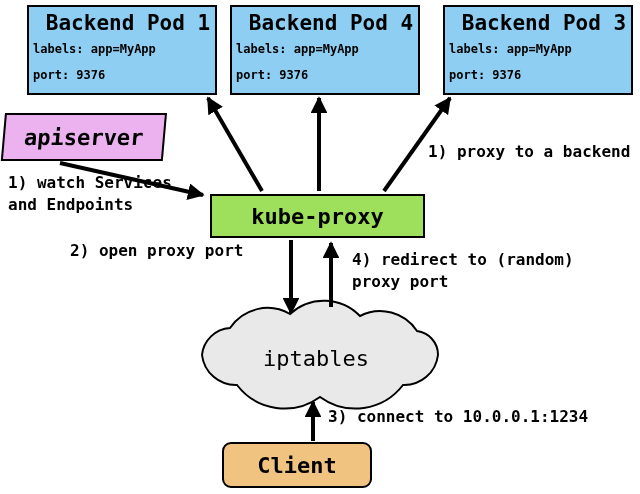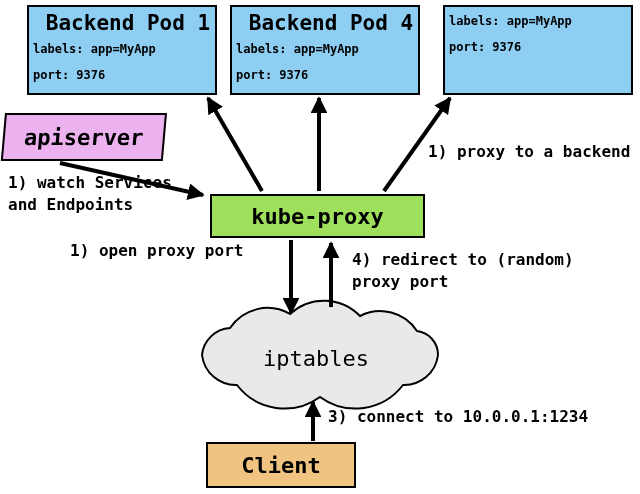--- a/index.html
+++ b/index.html
@@ -59,22 +59,22 @@
     left: 5px; top: 113px;
     width: 162px; height: 48px;
     transform: skewX(-5deg);
     transform-origin: 0 0;
   }
   #kube-proxy-box {
     left: 210px; top: 194px;
     width: 215px; height: 44px;
   }
   #client-box {
-    left: 206px; top: 442px;
-    width: 150px; height: 46px;
+    left: 222px; top: 442px;
+    width: 150px; height: 46px; border-radius: 9px;
   }
   .note {
     position: absolute;
     font-size: 16px;
     font-weight: bold;
     line-height: 22px;
     white-space: nowrap;
   }
   #note-step1 { left: 8px;   top: 172px; }
   #note-step2 { left: 70px;  top: 240px; }
@@ -133,20 +133,21 @@
     <div class="pod-detail">port: 9376</div>
   </div>
 
   <div class="box pod" style="left: 230px; background-color: rgb(141, 206, 242);">
     <div class="pod-title">Backend Pod 4</div>
     <div class="pod-detail">labels: app=MyApp</div>
     <div class="pod-detail">port: 9376</div>
   </div>
 
   <div class="box pod" style="left: 443px; background-color: rgb(141, 206, 242);">
+    <div class="pod-title">Backend Pod 3</div>
     <div class="pod-detail">labels: app=MyApp</div>
     <div class="pod-detail">port: 9376</div>
   </div>
 
   <div class="box title-box" id="apiserver-box" style="background-color: rgb(236, 178, 240);">
     <span>apiserver</span>
   </div>
 
   <div class="box title-box" id="kube-proxy-box" style="background-color: rgb(158, 224, 92);">
     <span>kube-proxy</span>
@@ -157,21 +158,21 @@
   <div class="box title-box" id="client-box" style="background-color: rgb(240, 196, 128);">
     <span>Client</span>
   </div>
 
   <div class="note" id="note-step1">
     <div>1) watch Services</div>
     <div>and Endpoints</div>
   </div>
 
   <div class="note" id="note-step2">
-    <div>1) open proxy port</div>
+    <div>2) open proxy port</div>
   </div>
 
   <div class="note" id="note-step3">
     <div>3) connect to 10.0.0.1:1234</div>
   </div>
 
   <div class="note" id="note-step4">
     <div>4) redirect to (random)</div>
     <div>proxy port</div>
   </div>

